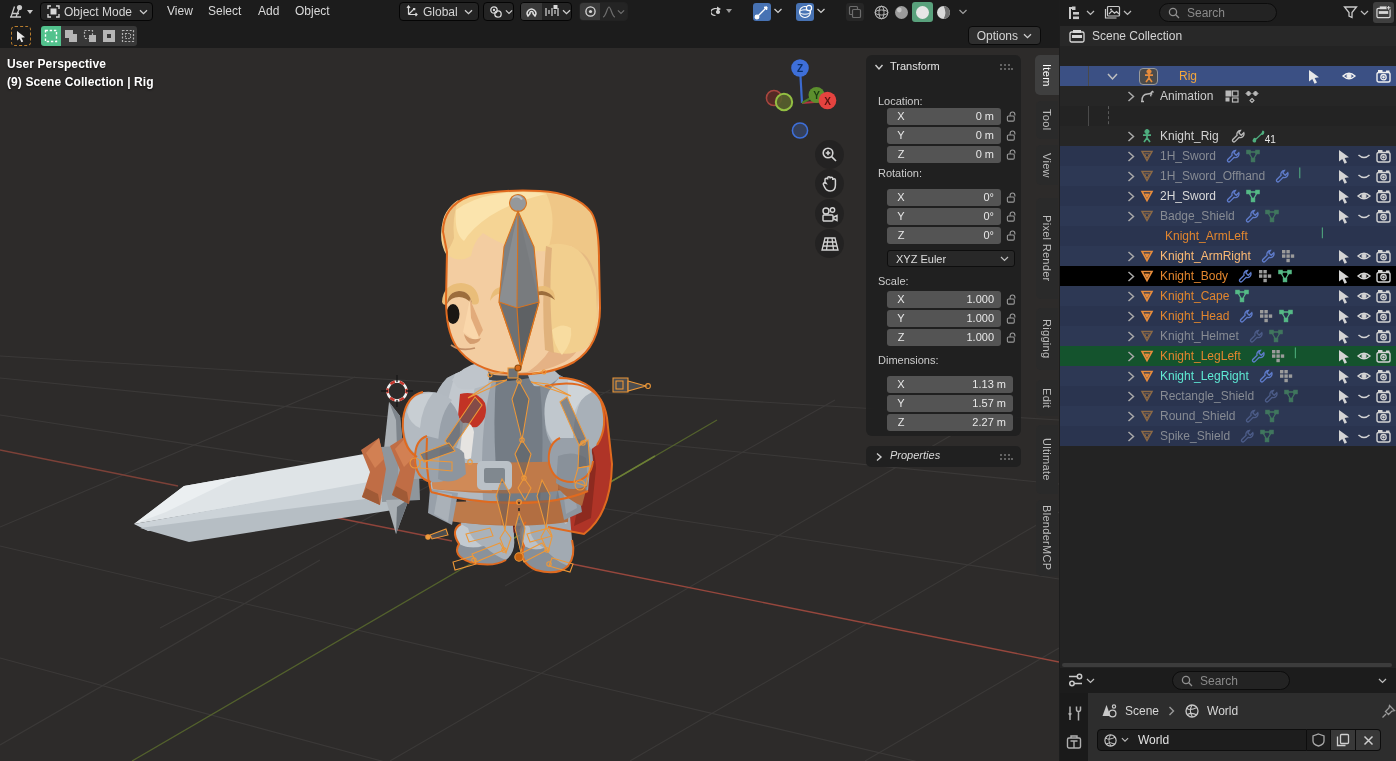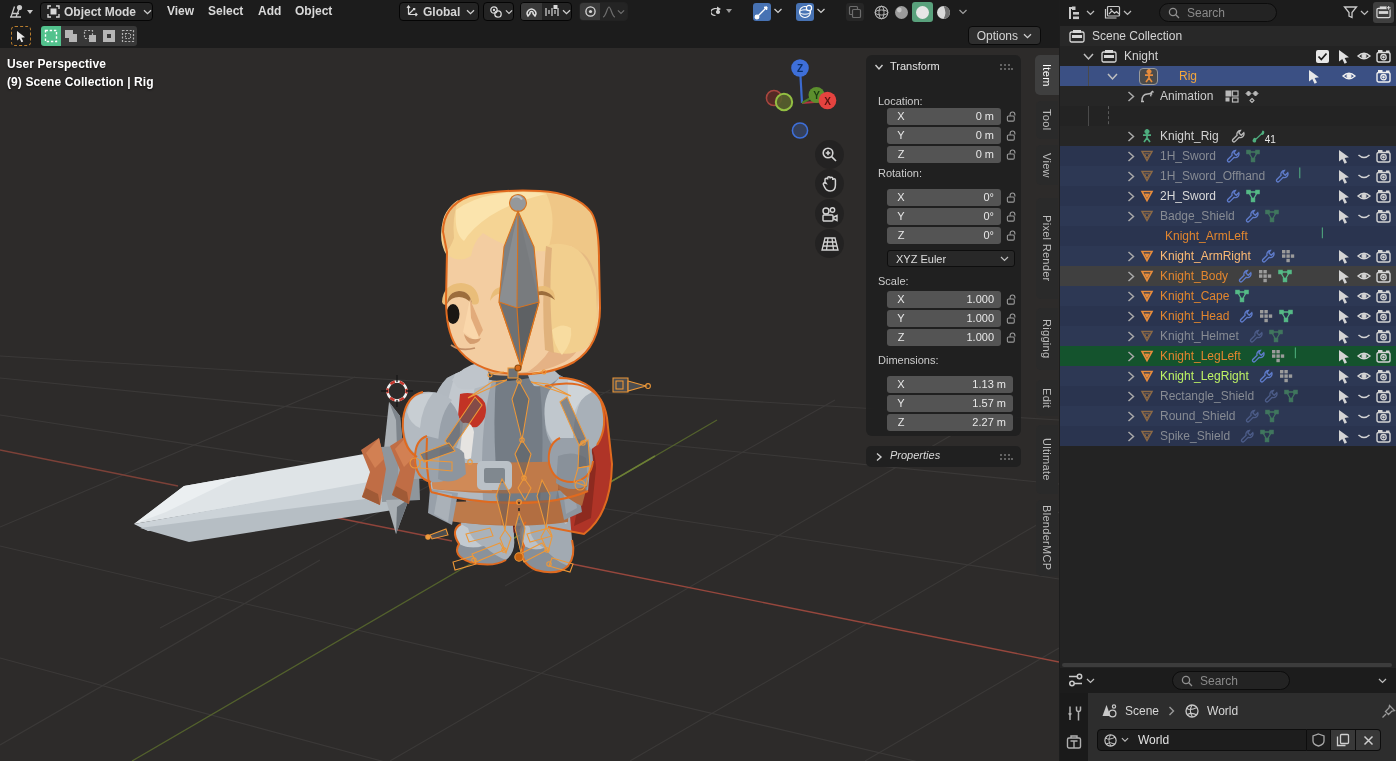--- a/index.html
+++ b/index.html
@@ -1,20 +1,20 @@
 <!DOCTYPE html>
 <html><head>
 <meta charset="utf-8">
 <style>
 * { margin:0; padding:0; box-sizing:border-box; }
 html,body { width:1396px; height:761px; overflow:hidden; background:#1d1d1d;
   font-family:"Liberation Sans", sans-serif; }
 #app { position:relative; width:1396px; height:761px; }
 
-#hdr { position:absolute; left:0; top:0; width:1059px; height:24px; background:#1c1c1c;font-weight:bold; }
+#hdr { position:absolute; left:0; top:0; width:1059px; height:24px; background:#1c1c1c; }
 #toolrow { position:absolute; left:0; top:24px; width:1059px; height:24px; background:#1c1c1c; }
 .hbtn { position:absolute; top:2px; height:19px; display:flex; align-items:center;
   background:#242424; border:1px solid #050505; border-radius:4px; color:#d5d5d5; font-size:12px; }
 .menu { position:absolute; top:2px; height:19px; line-height:19px; color:#d9d9d9; font-size:12px;
   padding:0 7px; border-radius:4px; }
 
 #vp { position:absolute; left:0; top:48px; width:1059px; height:713px; background:#2d2b2a; }
 #vp svg.scene { position:absolute; left:0; top:0; }
 .ovtext { position:absolute; color:#ffffff; font-size:12px; font-weight:bold;
   text-shadow:0 1px 2px rgba(0,0,0,0.6); letter-spacing:0.1px; }
@@ -776,42 +776,20 @@
             <path d="M13.5 0.5 v4 M11.5 2.5 h4" stroke="#d8d8d8" stroke-width="1.1"></path>
           </svg>
       </div>
     </div>
     <div class="orow" style="top:26px;background:#282828;">
       <svg style="margin-left:9px" width="16" height="15" viewBox="0 0 16 15">
           <use href="#i-coll"></use>
         </svg>
       <span style="margin-left:7px;">Scene Collection</span>
     </div>
-    <div class="orow" style="top:46px;background:#232323;">
-      <svg style="margin-left:22px" width="13" height="13" viewBox="0 0 13 13">
-          <use href="#i-chev-d"></use>
-        </svg>
-      <svg style="margin-left:6px" width="16" height="15" viewBox="0 0 16 15">
-          <use href="#i-coll"></use>
-        </svg>
-      <span style="margin-left:7px;">Knight</span>
-      <span style="flex:1"></span>
-      <svg style="margin-right:6px" width="15" height="15" viewBox="0 0 15 15">
-          <use href="#i-chk"></use>
-        </svg>
-      <svg style="margin-right:6px" width="15" height="15" viewBox="0 0 15 15" fill="#e0e0e0">
-          <use href="#i-ptr"></use>
-        </svg>
-      <svg style="margin-right:5px" width="14" height="14" viewBox="0 0 14 14" fill="#dadada" stroke="#dadada">
-          <use href="#i-eye"></use>
-        </svg>
-      <svg style="margin-right:5px" width="15" height="15" viewBox="0 0 15 15" fill="#dadada" stroke="#dadada">
-          <use href="#i-cam"></use>
-        </svg>
-    </div>
     <div class="orow" style="top:66px;background:#3b5084;gap:15px;">
       <svg style="margin-left:46px" width="13" height="13" viewBox="0 0 13 13">
           <use href="#i-chev-d"></use>
         </svg>
       <div style="margin-left:5px;width:19px;height:17px;border:1px solid #9a9a9a;border-radius:4px;background:#4b4b4b;display:flex;align-items:center;justify-content:center;">
         <svg width="14" height="15" viewBox="0 0 14 15" fill="#e78c3c" stroke="#e78c3c">
             <use href="#i-arm"></use>
           </svg>
       </div>
       <span style="margin-left:6px;color:#f3a73c;">Rig</span>
@@ -1009,21 +987,21 @@
         <svg style="margin-right:6px" width="15" height="15" viewBox="0 0 15 15" fill="#d4d4d4">
           <use href="#i-ptr"></use>
         </svg>
         <svg style="margin-right:5px" width="14" height="14" viewBox="0 0 14 14" fill="#d4d4d4" stroke="#d4d4d4">
           <use href="#i-eye"></use>
         </svg>
         <svg style="margin-right:5px" width="15" height="15" viewBox="0 0 15 15" fill="#d4d4d4" stroke="#d4d4d4">
           <use href="#i-cam"></use>
         </svg>
       </div>
-    <div class="orow" style="top:266px;background:#404040;">
+    <div class="orow" style="top:266px;background:#000000;">
         <svg style="margin-left:64px" width="13" height="13" viewBox="0 0 13 13">
           <use href="#i-chev-r"></use>
         </svg>
         <svg style="margin-left:3px" width="14" height="14" viewBox="0 0 14 14" stroke="#e78c3c" fill="#e78c3c">
           <path d="M2 2.5 H12 L7 11.5 Z" fill="none" stroke-width="1.6"></path>
           <path d="M4.2 4.5 H9.8 L7 9.5 Z" stroke="none"></path>
         </svg>
         <span style="margin-left:6px;color:#e2862e;">Knight_Body</span>
         <svg style="margin-left:10px" width="14" height="14" viewBox="0 0 14 14" stroke="#5f7ccb">
           <use href="#i-wrench"></use>
@@ -1151,21 +1129,21 @@
         </svg>
       </div>
     <div class="orow" style="top:366px;background:#2d3854;">
         <svg style="margin-left:64px" width="13" height="13" viewBox="0 0 13 13">
           <use href="#i-chev-r"></use>
         </svg>
         <svg style="margin-left:3px" width="14" height="14" viewBox="0 0 14 14" stroke="#e78c3c" fill="#e78c3c">
           <path d="M2 2.5 H12 L7 11.5 Z" fill="none" stroke-width="1.6"></path>
           <path d="M4.2 4.5 H9.8 L7 9.5 Z" stroke="none"></path>
         </svg>
-        <span style="margin-left:6px;color:#bef264;">Knight_LegRight</span>
+        <span style="margin-left:6px;color:#5eead4;">Knight_LegRight</span>
         <svg style="margin-left:10px" width="14" height="14" viewBox="0 0 14 14" stroke="#5f7ccb">
           <use href="#i-wrench"></use>
         </svg>
         <svg style="margin-left:6px" width="14" height="14" viewBox="0 0 14 14" fill="#9b9b9b">
           <use href="#i-vgroup"></use>
         </svg>
         <span style="flex:1"></span>
         <svg style="margin-right:6px" width="15" height="15" viewBox="0 0 15 15" fill="#d4d4d4">
           <use href="#i-ptr"></use>
         </svg>

